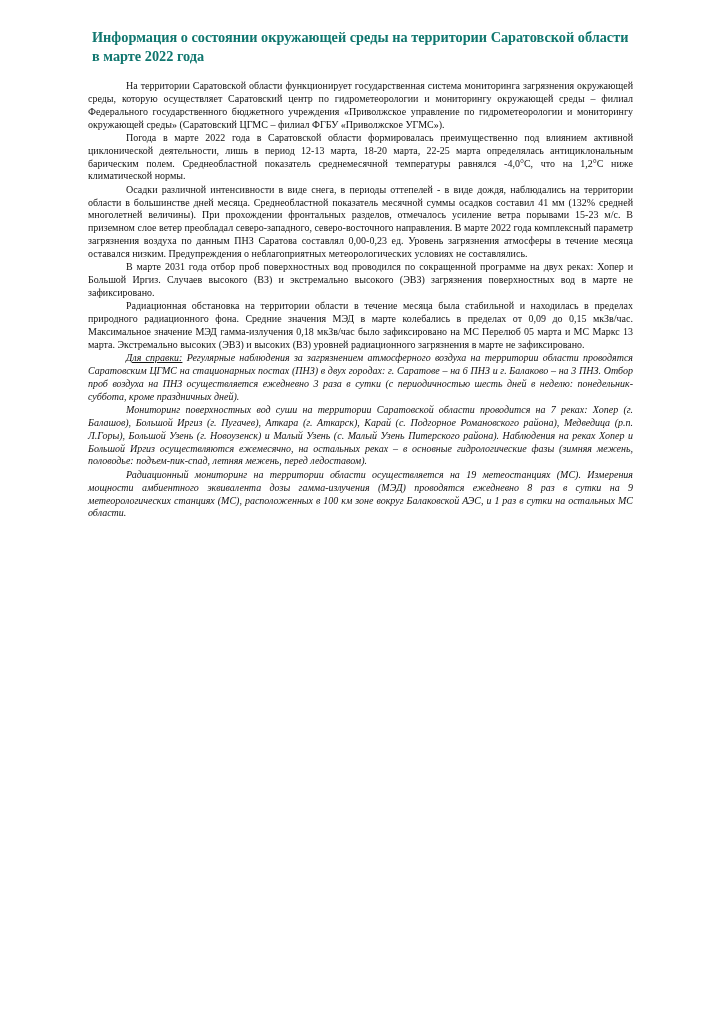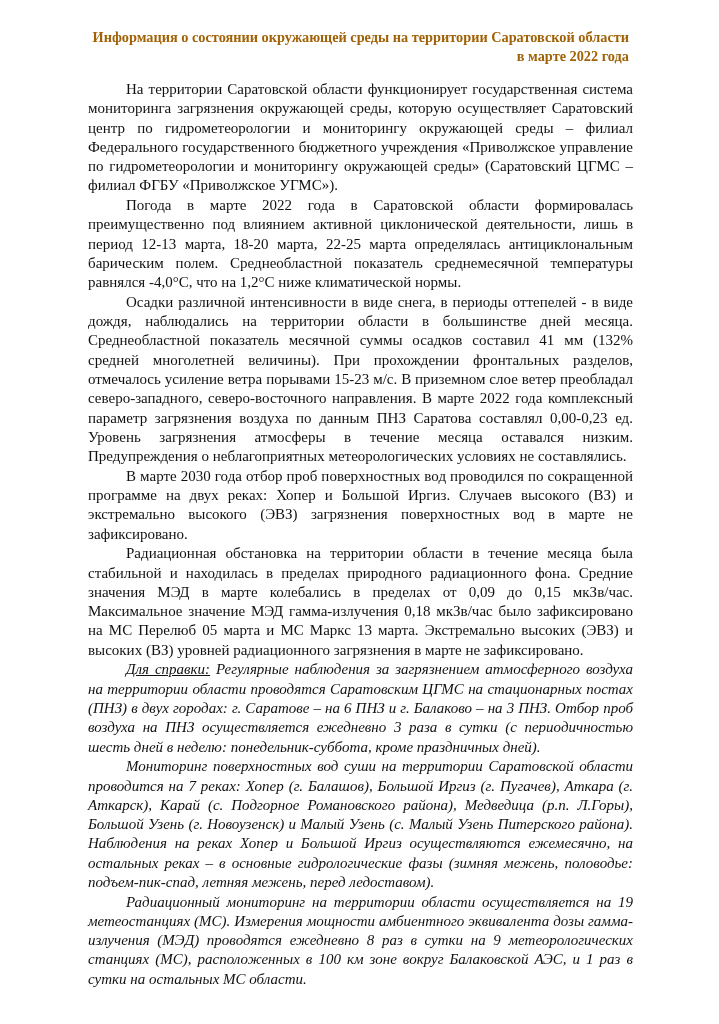--- a/index.html
+++ b/index.html
@@ -29,28 +29,28 @@
   .content {
     position: absolute;
     left: 88px;
     top: 28px;
     width: 545px;
   }
   .doc-title {
     font-weight: bold;
     font-size: 14.3px;
     line-height: 1.33;
-    text-align: right;
+    text-align: left;
     margin: 0 0 14px 0;
-    color: #a16207;
+    color: #0f766e;
     padding: 0 4px;
   }
   p.para {
     margin: 0 0 0.5px 0;
-    font-size: 15px;
+    font-size: 10px;
     line-height: 1.285;
     text-align: justify;
     text-justify: inter-word;
     text-indent: 38px;
     color: #111111;
     hyphens: none;
   }
   p.para.italic {
     font-style: italic;
   }
@@ -74,21 +74,21 @@
     <div class="content">
 
       <h1 class="doc-title">Информация о состоянии окружающей среды на территории Саратовской области в марте 2022 года</h1>
 
       <p class="para">На территории Саратовской области функционирует государственная система мониторинга загрязнения окружающей среды, которую осуществляет Саратовский центр по гидрометеорологии и мониторингу окружающей среды – филиал Федерального государственного бюджетного учреждения «Приволжское управление по гидрометеорологии и мониторингу окружающей среды» (Саратовский ЦГМС – филиал ФГБУ «Приволжское УГМС»).</p>
 
       <p class="para">Погода в марте 2022 года в Саратовской области формировалась преимущественно под влиянием активной циклонической деятельности, лишь в период 12-13 марта, 18-20 марта, 22-25 марта определялась антициклональным барическим полем. Среднеобластной показатель среднемесячной температуры равнялся -4,0°С, что на 1,2°С ниже климатической нормы.</p>
 
       <p class="para">Осадки различной интенсивности в виде снега, в периоды оттепелей - в виде дождя, наблюдались на территории области в большинстве дней месяца. Среднеобластной показатель месячной суммы осадков составил 41 мм (132% средней многолетней величины). При прохождении фронтальных разделов, отмечалось усиление ветра порывами 15-23 м/с. В приземном слое ветер преобладал северо-западного, северо-восточного направления. В марте 2022 года комплексный параметр загрязнения воздуха по данным ПНЗ Саратова составлял 0,00-0,23 ед. Уровень загрязнения атмосферы в течение месяца оставался низким. Предупреждения о неблагоприятных метеорологических условиях не составлялись.</p>
 
-      <p class="para">В марте 2030 года отбор проб поверхностных вод проводился по сокращенной программе на двух реках: Хопер и Большой Иргиз. Случаев высокого (ВЗ) и экстремально высокого (ЭВЗ) загрязнения поверхностных вод в марте не зафиксировано.</p>
+      <p class="para">В марте 2031 года отбор проб поверхностных вод проводился по сокращенной программе на двух реках: Хопер и Большой Иргиз. Случаев высокого (ВЗ) и экстремально высокого (ЭВЗ) загрязнения поверхностных вод в марте не зафиксировано.</p>
 
       <p class="para">Радиационная обстановка на территории области в течение месяца была стабильной и находилась в пределах природного радиационного фона. Средние значения МЭД в марте колебались в пределах от 0,09 до 0,15 мкЗв/час. Максимальное значение МЭД гамма-излучения 0,18 мкЗв/час было зафиксировано на МС Перелюб 05 марта и МС Маркс 13 марта. Экстремально высоких (ЭВЗ) и высоких (ВЗ) уровней радиационного загрязнения в марте не зафиксировано.</p>
 
       <p class="para italic"><span class="u-ital">Для справки:</span><span> Регулярные наблюдения за загрязнением атмосферного воздуха на территории области проводятся Саратовским ЦГМС на стационарных постах (ПНЗ) в двух городах: г. Саратове – на 6 ПНЗ и г. Балаково – на 3 ПНЗ. Отбор проб воздуха на ПНЗ осуществляется ежедневно 3 раза в сутки (с периодичностью шесть дней в неделю: понедельник-суббота, кроме праздничных дней).</span></p>
 
       <p class="para italic">Мониторинг поверхностных вод суши на территории Саратовской области проводится на 7 реках: Хопер (г. Балашов), Большой Иргиз (г. Пугачев), Аткара (г. Аткарск), Карай (с. Подгорное Романовского района), Медведица (р.п. Л.Горы), Большой Узень (г. Новоузенск) и Малый Узень (с. Малый Узень Питерского района). Наблюдения на реках Хопер и Большой Иргиз осуществляются ежемесячно, на остальных реках – в основные гидрологические фазы (зимняя межень, половодье: подъем-пик-спад, летняя межень, перед ледоставом).</p>
 
       <p class="para italic">Радиационный мониторинг на территории области осуществляется на 19 метеостанциях (МС). Измерения мощности амбиентного эквивалента дозы гамма-излучения (МЭД) проводятся ежедневно 8 раз в сутки на 9 метеорологических станциях (МС), расположенных в 100 км зоне вокруг Балаковской АЭС, и 1 раз в сутки на остальных МС области.</p>
 
     </div>

